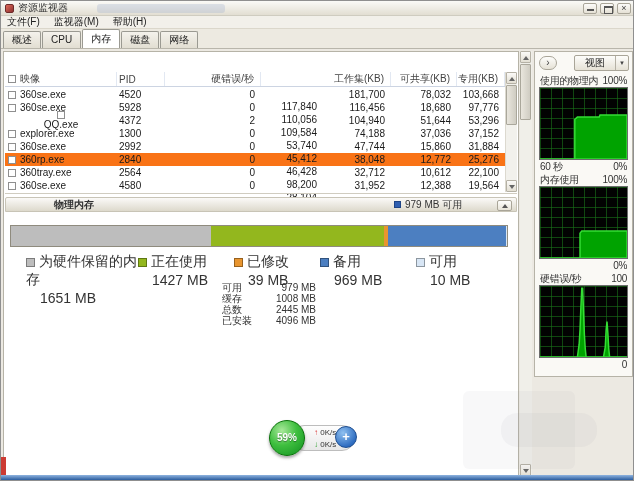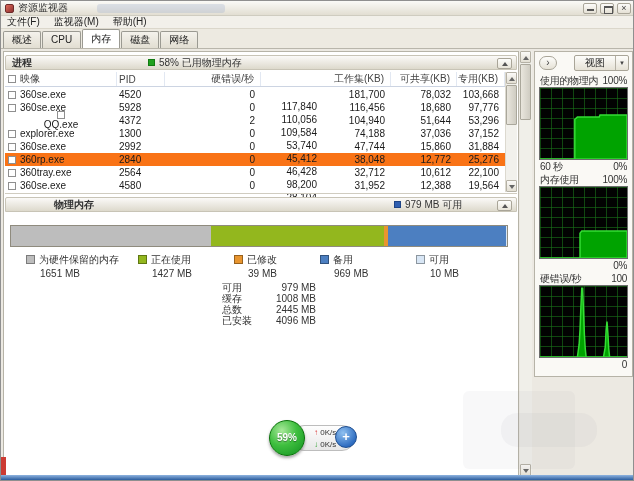--- a/index.html
+++ b/index.html
@@ -70,21 +70,21 @@
   .sbtn::after { content:""; position:absolute; left:2px; }
   .sbtn.up { top:0; } .sbtn.up::after { top:4px; border-left:3px solid transparent; border-right:3px solid transparent; border-bottom:4px solid #666; }
   .sbtn.dn { bottom:0; } .sbtn.dn::after { top:4px; border-left:3px solid transparent; border-right:3px solid transparent; border-top:4px solid #666; }
   .sthumb { position:absolute; left:0; top:13px; width:11px; height:40px;
     background:linear-gradient(90deg,#e9e6dd,#cfccc2); border:1px solid #aaa79b; border-radius:1px; }
   .tbl-bottom { position:absolute; left:1px; right:1px; top:141px; border-top:1px solid #d0ccc0; }
   
   .mem-bar { position:absolute; left:6px; right:10px; top:173px; height:22px;
     border:1px solid #8f8b7e; display:flex; background:#fff; }
   .mem-bar > div { height:100%; }
-  .legend { position:absolute; left:22px; right:4px; top:201px; display:flex; font-size:10px; color:#333; }
+  .legend { position:absolute; left:22px; right:4px; top:201px; display:flex; font-size:14px; color:#333; }
   .leg-item { overflow:hidden; }
   .li0{width:112px;} .li1{width:96px;} .li2{width:86px;} .li3{width:96px;} .li4{width:70px;}
   .leg-sq { display:inline-block; width:9px; height:9px; border:1px solid rgba(0,0,0,.35); margin-right:4px; vertical-align:-1px; }
   .leg-val { margin-left:14px; margin-top:1px; }
   .details { position:absolute; left:218px; top:230px; font-size:10px; color:#333; }
   .drow { display:flex; line-height:11px; }
   .dlabel { width:38px; }
   .dval { width:56px; text-align:right; }
   
   .midscroll { position:absolute; left:519px; top:50px; width:12px; height:425px; background:#f0efe9; }
@@ -153,28 +153,20 @@
 <div class="tabbar">
   <div class="tab">概述</div>
   <div class="tab">CPU</div>
   <div class="tab active">内存</div>
   <div class="tab">磁盘</div>
   <div class="tab">网络</div>
 </div>
 
 <div class="pane-left">
 
-  <div class="sect-hdr" style="top:3px;">
-    <span class="sect-title">进程</span>
-    <span class="hdr-stat" style="position:absolute;left:142px;">
-      <span class="sq green"></span>
-      <span>58% 已用物理内存</span>
-    </span>
-    <span class="chev"></span>
-  </div>
 
   <div class="thead">
     <div class="hc c0">
       <span class="cb"></span>
       <span>映像</span>
       </div>
     <div class="hc c1">PID</div>
     <div class="hc c2 num">硬错误/秒</div>
     <div class="hc c3 num">提交(KB)</div>
     <div class="hc c4 num">工作集(KB)</div>

